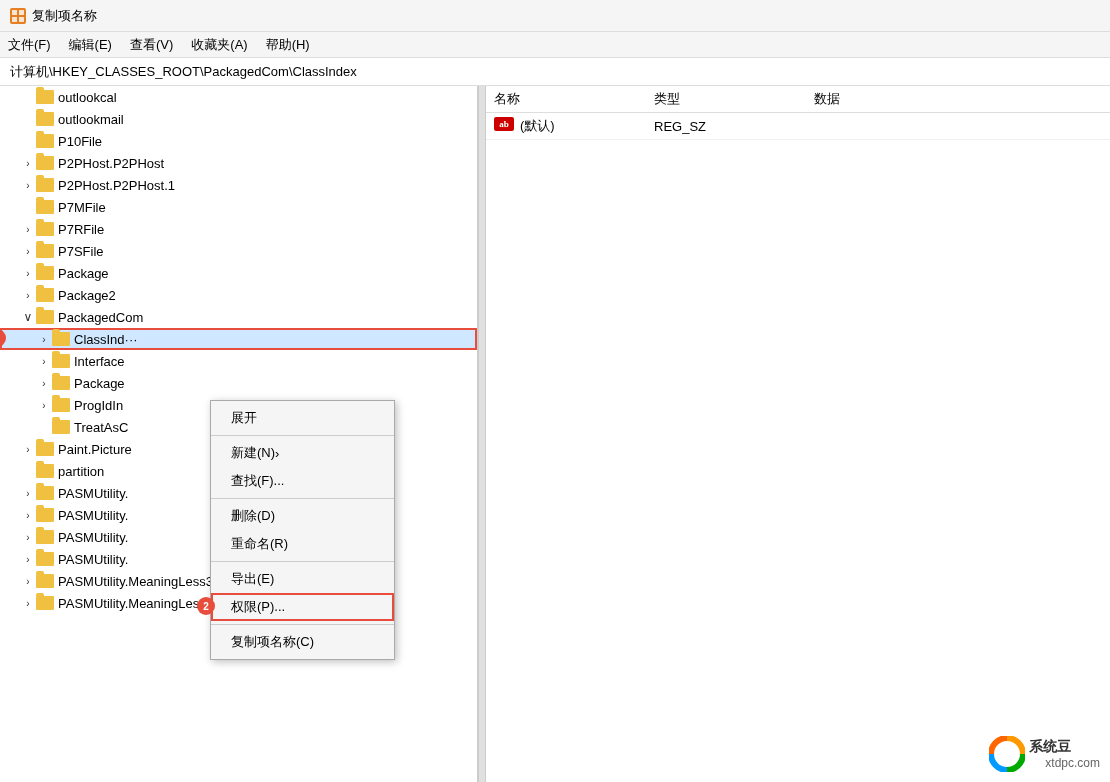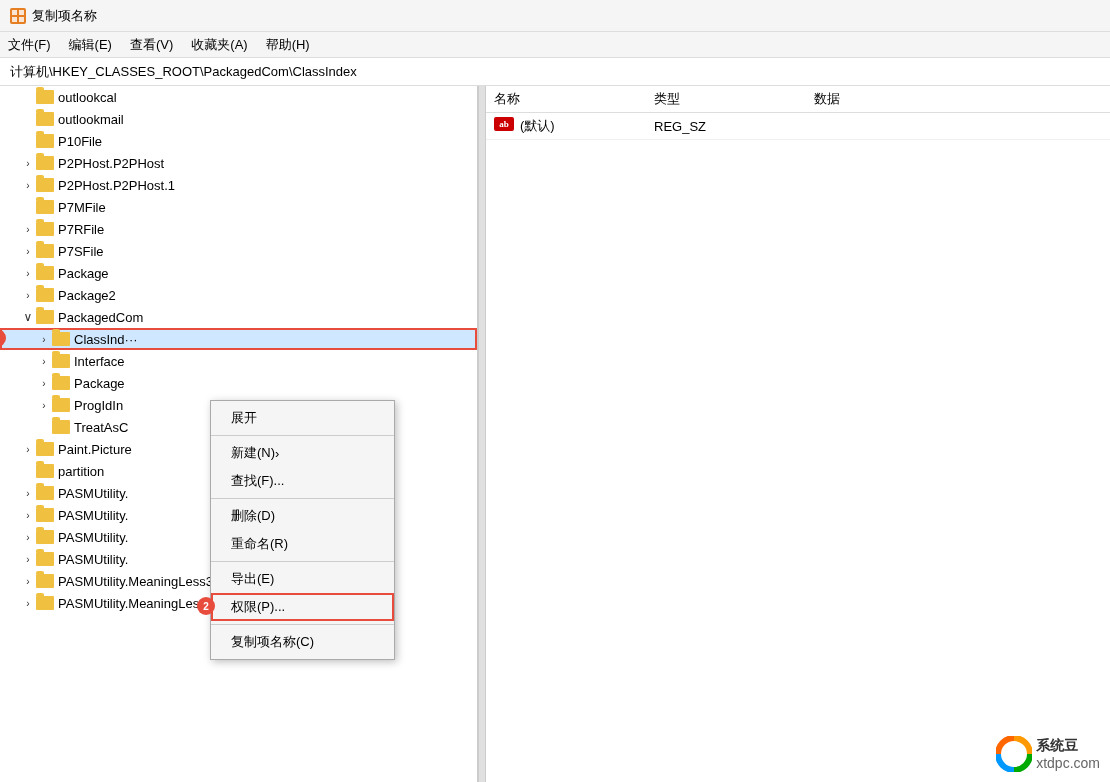--- a/index.html
+++ b/index.html
@@ -474,15 +474,15 @@
     <svg width="36" height="36" viewBox="0 0 36 36">
       <circle cx="18" cy="18" r="18" fill="#fff"></circle>
       <path d="M18 2 A16 16 0 0 1 34 18" stroke="#f90" stroke-width="6" fill="none"></path>
       <path d="M34 18 A16 16 0 0 1 18 34" stroke="#0a0" stroke-width="6" fill="none"></path>
       <path d="M18 34 A16 16 0 0 1 2 18" stroke="#09f" stroke-width="6" fill="none"></path>
       <path d="M2 18 A16 16 0 0 1 18 2" stroke="#f60" stroke-width="6" fill="none"></path>
     </svg>
   </div>
   <div>
     <div style="font-size:14px; font-weight:bold; color:#333;">系统豆</div>
-    <div style="font-size:14px; color:#666;">xtdpc.com</div>
+    <div style="font-size:12px; color:#666;margin-left:16px;">xtdpc.com</div>
   </div>
 </div>
 
 </body></html>

